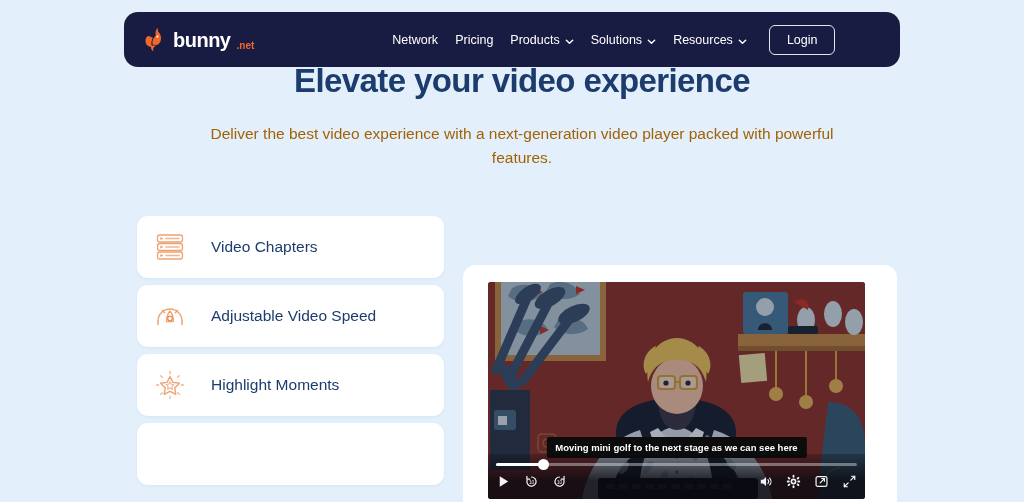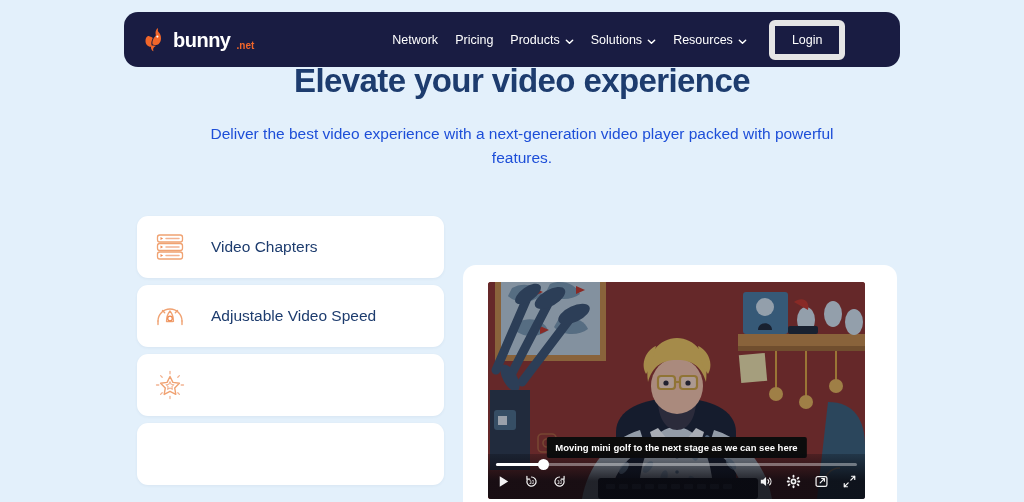--- a/index.html
+++ b/index.html
@@ -34,42 +34,42 @@
     display: flex; align-items: center; gap: 17px;
     margin-left: 138px;
   }
   .nav-link {
     font-size: 12.5px; color: #ffffff; cursor: pointer;
     display: flex; align-items: center; gap: 5px; white-space: nowrap;
   }
   .caret { display: inline-block; width: 9px; height: 9px; }
   .nav-actions { display: flex; align-items: center; gap: 10px; margin-left: 22px; }
   .btn-login {
-    border: 6px solid #e5e5e5; border-radius: 6px;
+    border: 1px solid #e5e5e5; border-radius: 6px;
     color: #ffffff; font-size: 12.5px;
     padding: 7px 17px; background: transparent; cursor: pointer;
     font-family: "Liberation Sans", sans-serif;
   }
   .btn-started {
     border: none; border-radius: 6px;
     background: linear-gradient(90deg, #f4603b 0%, #f79a3c 100%);
     color: #ffffff; font-size: 12.5px; font-weight: bold;
     padding: 8px 16px; cursor: pointer;
     font-family: "Liberation Sans", sans-serif;
   }
 
   
   .hero { position: absolute; left: 0; top: 62px; width: 1024px; text-align: center; padding-left: 20px; }
   .hero h1 {
     font-size: 33px; font-weight: bold; color: #1d3c6e;
     letter-spacing: -0.6px;
   }
   .hero p {
     margin: 22px auto 0; width: 640px;
-    font-size: 15.5px; color: #1d4ed8; line-height: 1.55;
+    font-size: 15.5px; color: #a16207; line-height: 1.55;
   }
 
   
   .features {
     position: absolute; left: 137px; top: 216px;
     width: 307px;
     display: flex; flex-direction: column; gap: 7px;
   }
   .feature {
     display: flex; align-items: center; gap: 24px;
@@ -247,20 +247,21 @@
             <line x1="3.5" y1="17" x2="5.8" y2="17"></line>
             <line x1="28.2" y1="17" x2="30.5" y2="17"></line>
             <line x1="7.6" y1="7.6" x2="9.2" y2="9.2"></line>
             <line x1="26.4" y1="7.6" x2="24.8" y2="9.2"></line>
             <line x1="17" y1="28.5" x2="17" y2="30.5"></line>
             <line x1="7.6" y1="26.4" x2="9.2" y2="24.8"></line>
             <line x1="26.4" y1="26.4" x2="24.8" y2="24.8"></line>
           </g>
         </svg>
       </span>
+      <span class="feature-label">Highlight Moments</span>
     </div>
 
     <div class="feature">
       <span class="feature-label"></span>
     </div>
   </div>
 
   <div class="video-panel">
     <div class="video">
 

